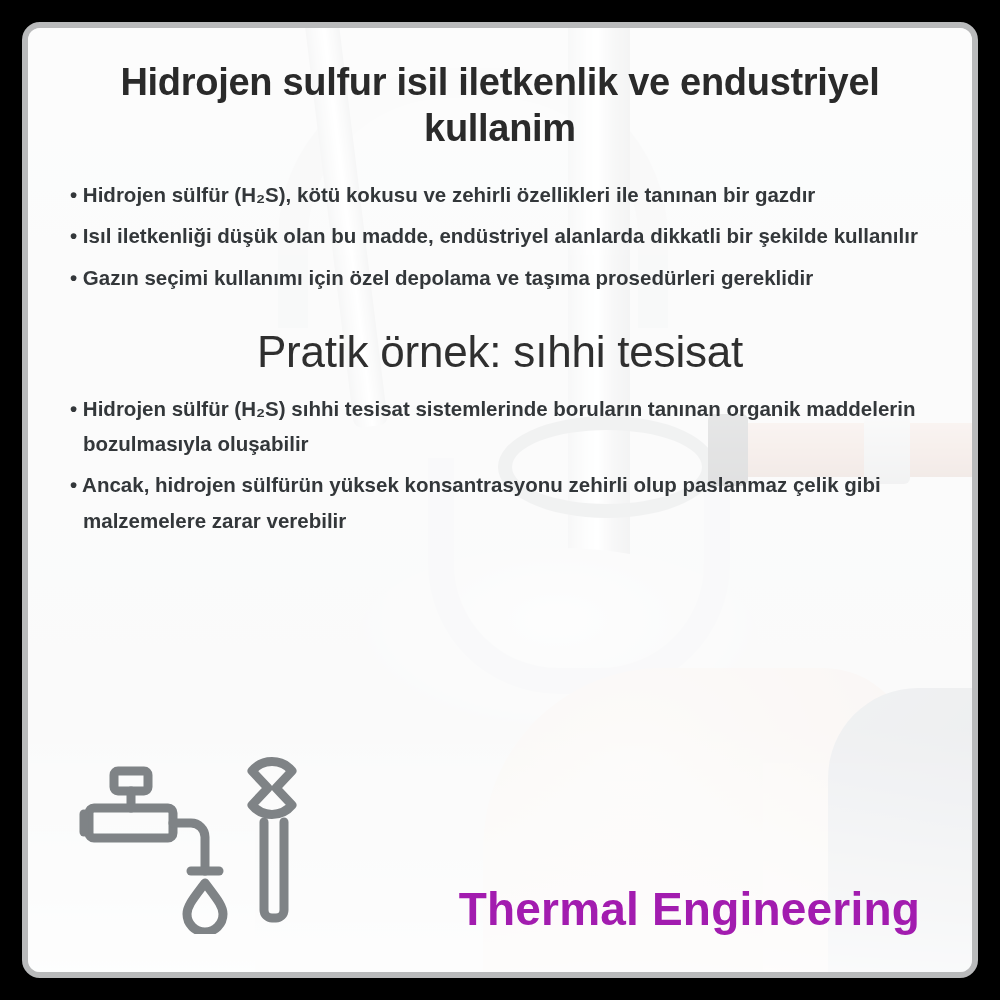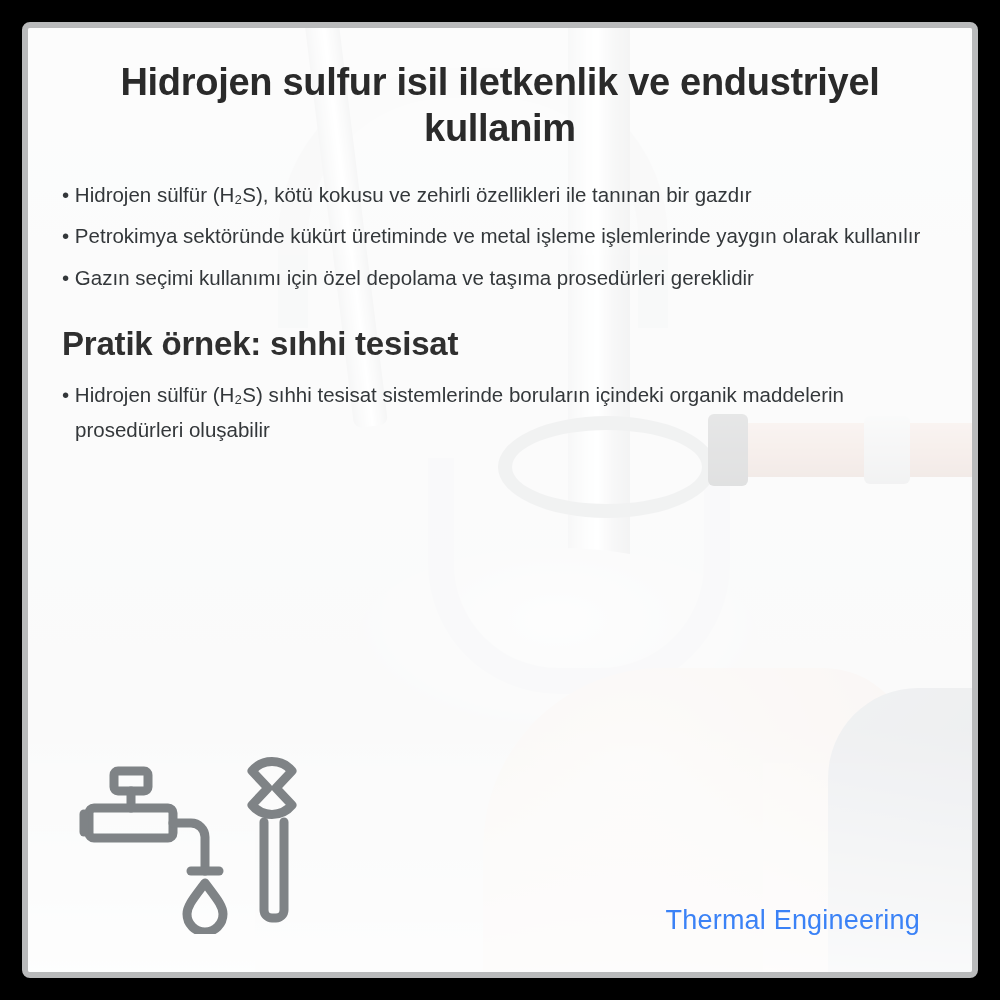--- a/index.html
+++ b/index.html
@@ -11,21 +11,21 @@
     font-family: "Liberation Sans", sans-serif;
   }
 
   #card {
     position: absolute;
     left: 22px;
     top: 22px;
     width: 956px;
     height: 956px;
     border: 6px solid #b9babb;
-    border-radius: 8px;
+    border-radius: 18px;
     background: #ffffff;
     overflow: hidden;
     box-sizing: border-box;
   }
 
   
   #photo {
     position: absolute;
     inset: 0;
     opacity: 0.30;
@@ -128,30 +128,32 @@
     color: #2a2a2a;
     text-align: center;
     letter-spacing: -0.3px;
     line-height: 1.2;
   }
 
   h2.subtitle {
     margin: 0;
     padding-top: 24px;
     padding-bottom: 10px;
-    font-size: 33px;
-    font-weight: 700;
+    font-size: 44px;
+    font-weight: 400;
     color: #2f2f2f;
+    text-align: center;
     letter-spacing: -0.2px;
   }
 
   ul.bullets {
     list-style: none;
-    margin: 0;
+    margin: 8px;
     padding: 0;
+    font-weight: bold;
   }
   ul.bullets li {
     font-size: 20.5px;
     line-height: 1.72;
     color: #33373a;
     margin: 0 0 6px 0;
     text-indent: -13px;
     padding-left: 13px;
   }
 
@@ -163,23 +165,23 @@
     position: absolute;
     left: 48px;
     bottom: 38px;
     width: 230px;
     height: 190px;
   }
   #brand {
     position: absolute;
     right: 52px;
     bottom: 36px;
-    font-size: 27px;
-    font-weight: 400;
-    color: #3b82f6;
+    font-size: 46px;
+    font-weight: 700;
+    color: #a21caf;
     letter-spacing: 0.2px;
   }
 </style>
 </head>
 <body>
 
 <div id="card">
 
   <div id="photo">
     <div class="wall"></div>
@@ -198,28 +200,29 @@
   </div>
 
   <div id="veil"></div>
 
   <div id="content">
 
     <h1 class="title">Hidrojen sulfur isil iletkenlik ve endustriyel kullanim</h1>
 
     <ul class="bullets" id="section-one">
       <li>• Hidrojen sülfür (H₂S), kötü kokusu ve zehirli özellikleri ile tanınan bir gazdır</li>
-      <li>• Petrokimya sektöründe kükürt üretiminde ve metal işleme işlemlerinde yaygın olarak kullanılır</li>
+      <li>• Isıl iletkenliği düşük olan bu madde, endüstriyel alanlarda dikkatli bir şekilde kullanılır</li>
       <li>• Gazın seçimi kullanımı için özel depolama ve taşıma prosedürleri gereklidir</li>
     </ul>
 
     <h2 class="subtitle">Pratik örnek: sıhhi tesisat</h2>
 
     <ul class="bullets" id="section-two">
-      <li>• Hidrojen sülfür (H₂S) sıhhi tesisat sistemlerinde boruların içindeki organik maddelerin prosedürleri oluşabilir</li>
+      <li>• Hidrojen sülfür (H₂S) sıhhi tesisat sistemlerinde boruların tanınan organik maddelerin bozulmasıyla oluşabilir</li>
+      <li>• Ancak, hidrojen sülfürün yüksek konsantrasyonu zehirli olup paslanmaz çelik gibi malzemelere zarar verebilir</li>
     </ul>
   </div>
 
   <div id="icons">
     <svg width="230" height="190" viewBox="0 0 230 190" fill="none" stroke="#7f8386" stroke-width="9" stroke-linecap="round" stroke-linejoin="round">
       <g>
         <rect x="38" y="27" width="34" height="20" rx="4"></rect>
         <line x1="55" y1="47" x2="55" y2="64"></line>
         <rect x="13" y="64" width="84" height="30" rx="5"></rect>
         <line x1="8" y1="70" x2="8" y2="88"></line>

